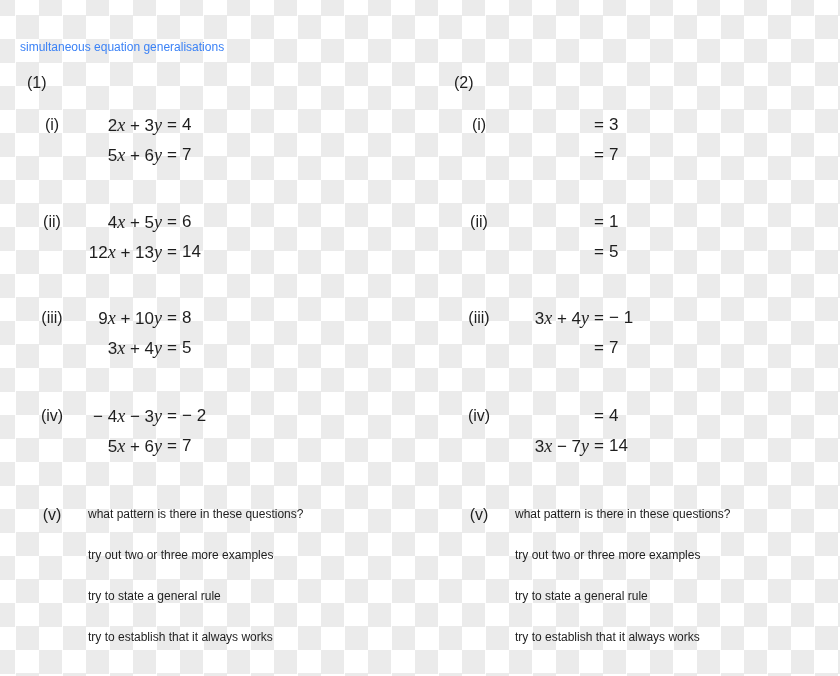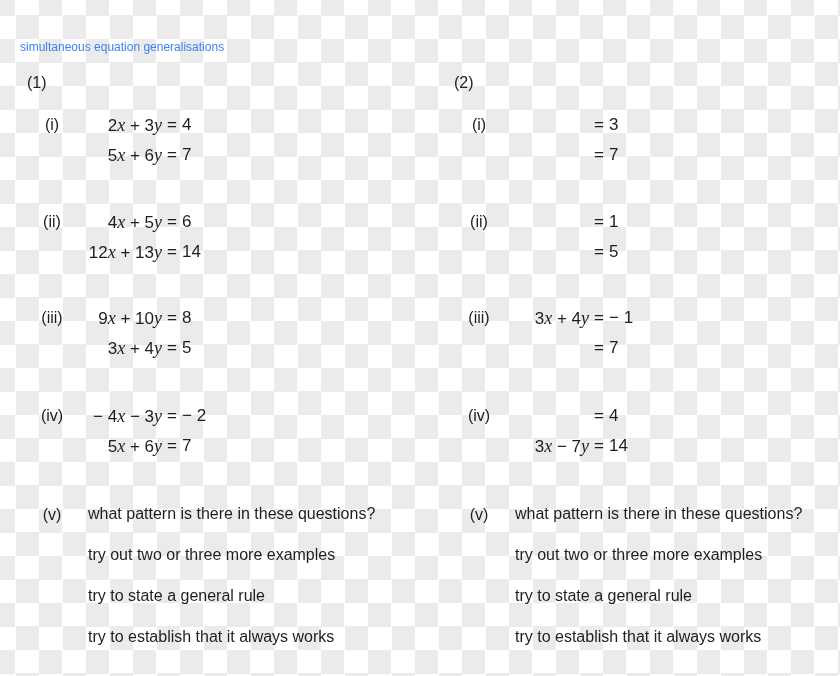--- a/index.html
+++ b/index.html
@@ -93,21 +93,21 @@
   .prompt-block {
     position: absolute;
     left: 0;
     width: 100%;
   }
   .prompt-line {
     position: absolute;
     left: 64px;
     height: 22px;
     line-height: 22px;
-    font-size: 16px;
+    font-size: 12px;
     white-space: nowrap;
   }
 </style>
 </head>
 <body>
 
 <div class="page-title">simultaneous equation generalisations</div>
 
 <div class="column" id="col-0">
     <span class="colnum">(1)</span>

